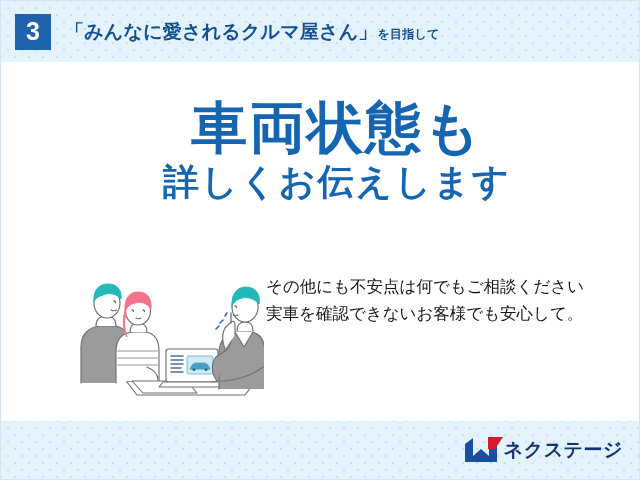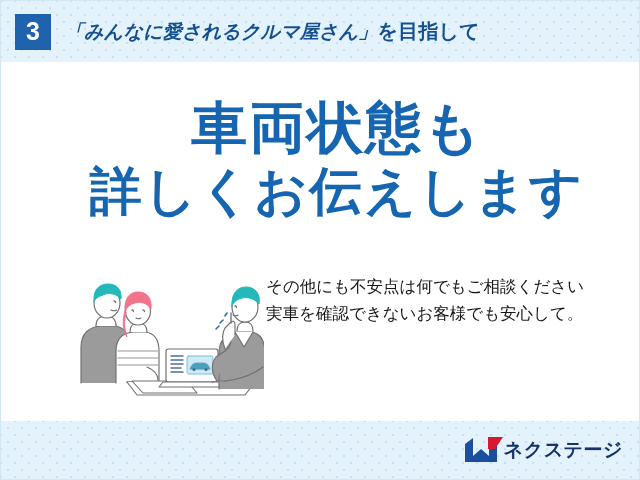--- a/index.html
+++ b/index.html
@@ -55,22 +55,22 @@
     flex: 0 0 auto;
   }
 
   #header-title {
     margin-left: 14px;
     color: #14508f;
     font-weight: bold;
     white-space: nowrap;
     letter-spacing: 0.2px;
   }
-  #header-title .t-main { font-size: 19px; font-style: italic; }
-  #header-title .t-sub  { font-size: 20px; font-family: Liberation Serif, serif; }
+  #header-title .t-main { font-size: 19px; }
+  #header-title .t-sub  { font-size: 12px; font-family: Liberation Serif, serif; }
 
   
   #content-panel {
     position: absolute;
     left: 0;
     top: 61px;
     width: 640px;
     height: 359px;
     background: #ffffff;
   }
@@ -81,21 +81,21 @@
     top: 33px;
     width: 640px;
     text-align: center;
     color: #1565b0;
     font-weight: bold;
     line-height: 1.18;
     letter-spacing: 2px;
   }
   #headline .hl-line { display: block; padding-left: 32px; }
   #headline .hl-line-1 { font-size: 56px; }
-  #headline .hl-line-2 { font-size: 52px; }
+  #headline .hl-line-2 { font-size: 36px; }
 
   
   #lower-section {
     position: absolute;
     left: 0;
     top: 205px;
     width: 640px;
     height: 145px;
     display: flex;
     align-items: flex-start;

